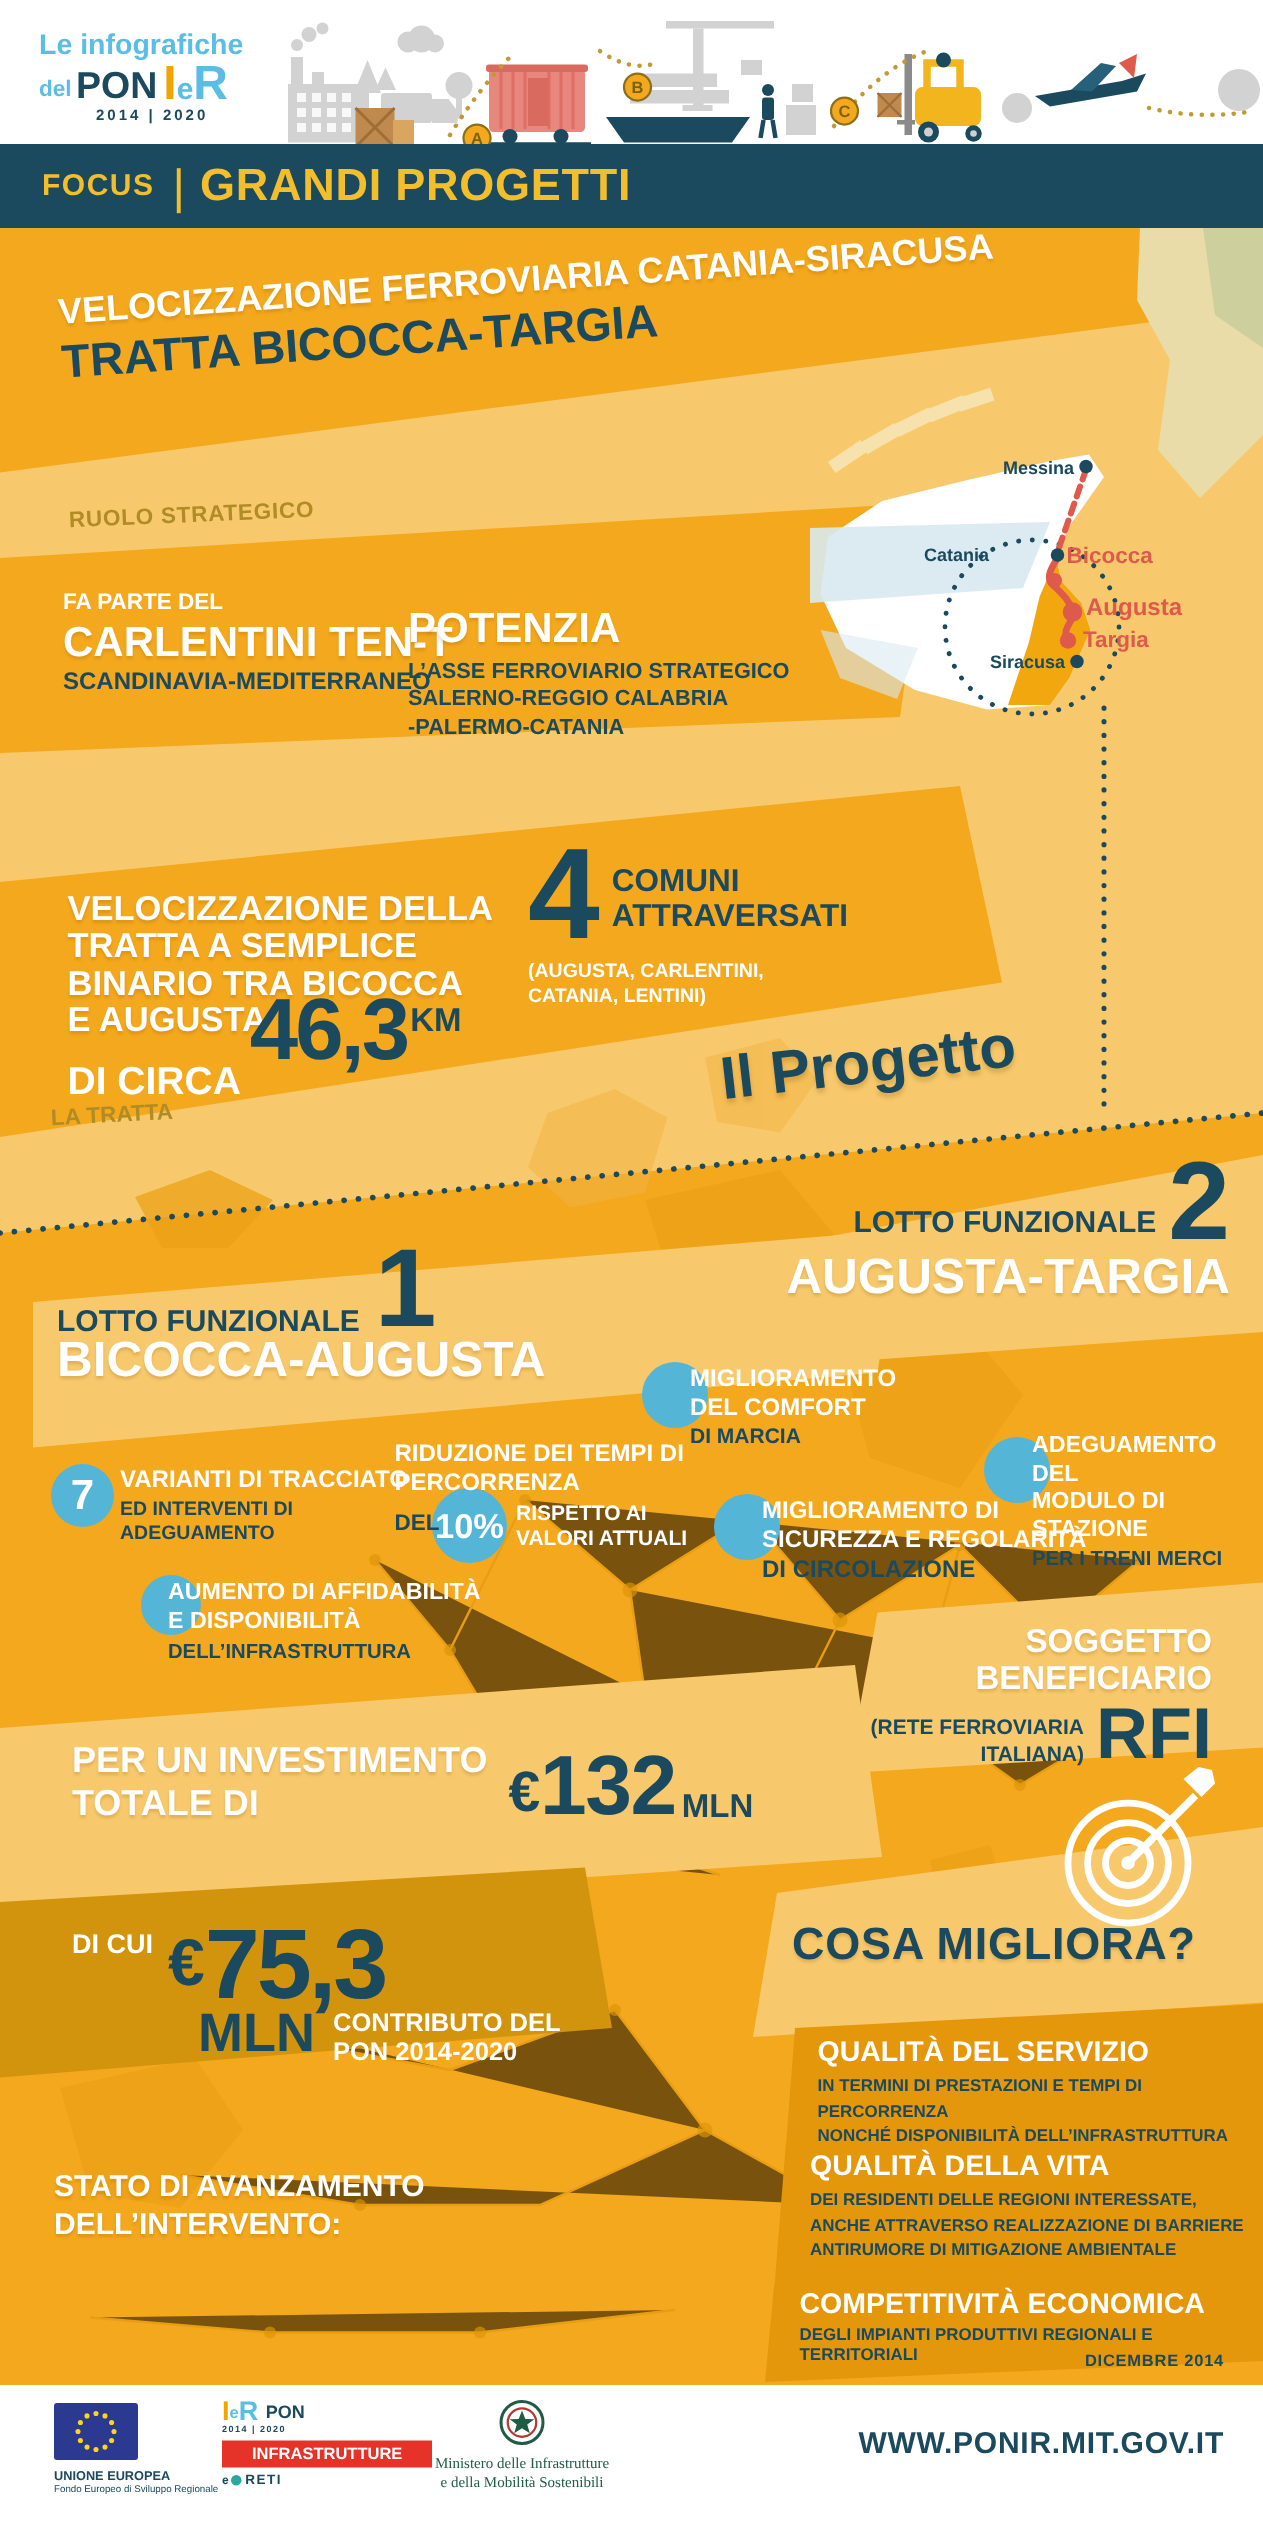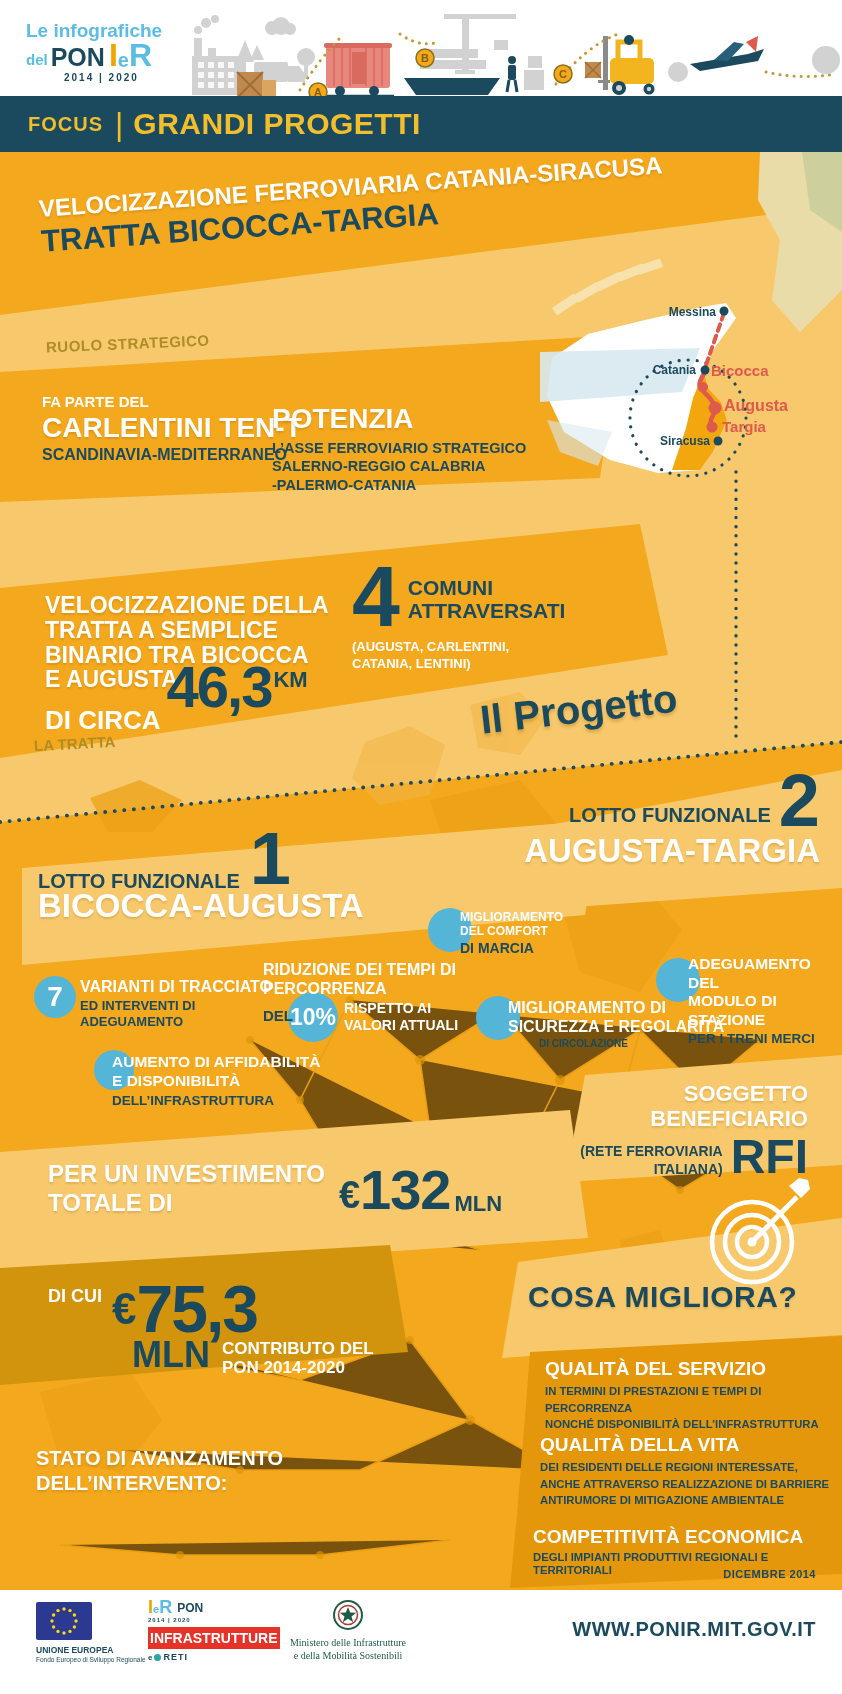--- a/index.html
+++ b/index.html
@@ -272,21 +272,21 @@
   </div>
 
   <div class="abs txt" style="left:272px;top:403px;">
     <div class="w b800 sh" style="font-size:28px;">POTENZIA</div>
     <div class="n b800 pre" style="font-size:14.5px;margin-top:5px;line-height:1.25;">L’ASSE FERROVIARIO STRATEGICO
 SALERNO-REGGIO CALABRIA
 -PALERMO-CATANIA</div>
   </div>
 
   <span class="citylab n" style="left:650px;top:305px;width:66px;text-align:right;font-size:12px;">Messina</span>
-  <span class="citylab n" style="left:630px;top:363px;width:66px;text-align:right;font-size:12px;">Catania</span>
+  <span class="citylab n" style="left:616px;top:363px;width:66px;font-size:12px;">Catania</span>
   <span class="citylab red b800" style="left:711px;top:362px;font-size:15px;">Bicocca</span>
   <span class="citylab red b800" style="left:724px;top:397px;font-size:16px;">Augusta</span>
   <span class="citylab red b800" style="left:722px;top:418px;font-size:15px;">Targia</span>
   <span class="citylab n" style="left:640px;top:434px;width:70px;text-align:right;font-size:12px;">Siracusa</span>
 
   <div class="abs txt w b800 pre sh" style="left:45px;top:593px;font-size:23px;line-height:1.08;">VELOCIZZAZIONE DELLA
 TRATTA A SEMPLICE
 BINARIO TRA BICOCCA
 E AUGUSTA</div>
   <div class="abs txt" style="left:45px;top:658px;">
@@ -337,37 +337,37 @@
     <div class="w b800 pre" style="font-size:16px;line-height:1.2;">RIDUZIONE DEI TEMPI DI
 PERCORRENZA</div>
   </div>
   <span class="abs txt n b800" style="left:263px;top:1008px;font-size:15px;">DEL</span>
   <div class="badge" style="left:288px;top:992px;width:50px;height:50px;font-size:23px;">10%</div>
   <div class="abs txt w b800 pre" style="left:344px;top:1000px;font-size:14px;line-height:1.2;">RISPETTO AI
 VALORI ATTUALI</div>
 
   <div class="badge" style="left:428px;top:908px;width:44px;height:44px;"></div>
   <div class="abs txt" style="left:460px;top:910px;">
-    <div class="w b800 pre" style="font-size:12px;line-height:1.2;">MIGLIORAMENTO
+    <div class="w b800 pre" style="font-size:16px;line-height:1.2;">MIGLIORAMENTO
 DEL COMFORT</div>
     <div class="n b800" style="font-size:14px;margin-top:2px;">DI MARCIA</div>
   </div>
 
   <div class="badge" style="left:656px;top:958px;width:44px;height:44px;"></div>
   <div class="abs txt" style="left:688px;top:955px;">
     <div class="w b800 pre" style="font-size:15.5px;line-height:1.2;">ADEGUAMENTO DEL
 MODULO DI STAZIONE</div>
     <div class="n b800" style="font-size:13.5px;margin-top:2px;">PER I TRENI MERCI</div>
   </div>
 
   <div class="badge" style="left:476px;top:996px;width:44px;height:44px;"></div>
   <div class="abs txt" style="left:508px;top:998px;">
     <div class="w b800 pre" style="font-size:16px;line-height:1.2;">MIGLIORAMENTO DI
 SICUREZZA E REGOLARITÀ</div>
-    <div class="n b800" style="font-size:10px;margin-top:2px;margin-left:31px;">DI CIRCOLAZIONE</div>
+    <div class="n b800" style="font-size:16px;margin-top:2px;">DI CIRCOLAZIONE</div>
   </div>
 
   <div class="badge" style="left:94px;top:1050px;width:40px;height:40px;"></div>
   <div class="abs txt" style="left:112px;top:1053px;">
     <div class="w b800 pre" style="font-size:15.5px;line-height:1.2;">AUMENTO DI AFFIDABILITÀ
 E DISPONIBILITÀ</div>
     <div class="n b800" style="font-size:13.5px;margin-top:3px;">DELL’INFRASTRUTTURA</div>
   </div>
 
   <div class="abs txt" style="left:520px;top:1082px;width:288px;text-align:right;">
@@ -452,21 +452,21 @@
     </div>
 
     <div class="abs" style="left:148px;top:10px;width:110px;">
       <div style="display:flex;align-items:flex-end;">
         <span style="color:#F0A500;font-weight:800;font-size:18px;line-height:.85;">I</span>
         <span style="color:#5BBCE4;font-weight:700;font-size:11px;line-height:.9;">e</span>
         <span style="color:#5BBCE4;font-weight:800;font-size:18px;line-height:.85;">R</span>
         <span class="n b800" style="font-size:12px;margin-left:5px;">PON</span>
       </div>
       <div class="n b700" style="font-size:6px;letter-spacing:1px;margin-top:2px;">2014 | 2020</div>
-      <div style="background:#E63329;color:#fff;font-weight:800;font-size:14px;display:inline-block;padding:3px 2px;margin-top:4px;">INFRASTRUTTURE</div>
+      <div style="background:#E63329;color:#fff;font-weight:800;font-size:11px;display:inline-block;padding:3px 20px;margin-top:4px;">INFRASTRUTTURE</div>
       <div style="margin-top:3px;display:flex;align-items:center;">
         <span class="n b700" style="font-size:8px;margin-right:2px;">e</span>
         <span style="width:7px;height:7px;border-radius:50%;background:#2AA7A0;display:inline-block;margin-right:2px;"></span>
         <span class="n b800" style="font-size:9px;letter-spacing:1px;">RETI</span>
       </div>
     </div>
 
     <div class="abs" style="left:268px;top:8px;width:160px;text-align:center;">
       <svg width="34" height="34" viewBox="0 0 34 34" style="margin:0 auto;">
         <circle cx="17" cy="17" r="14" fill="none" stroke="#1F5C46" stroke-width="2"></circle>

